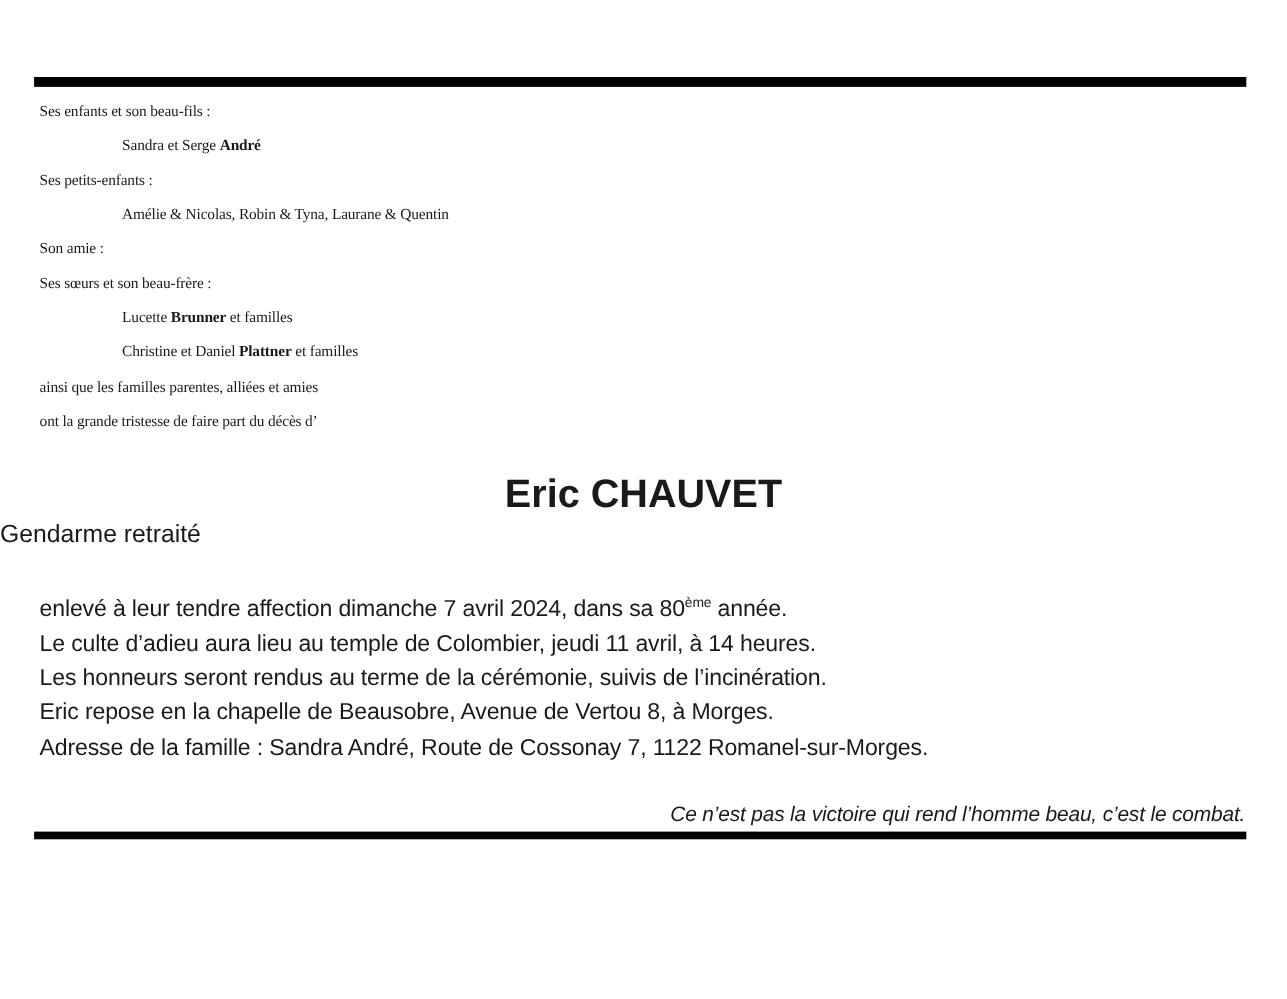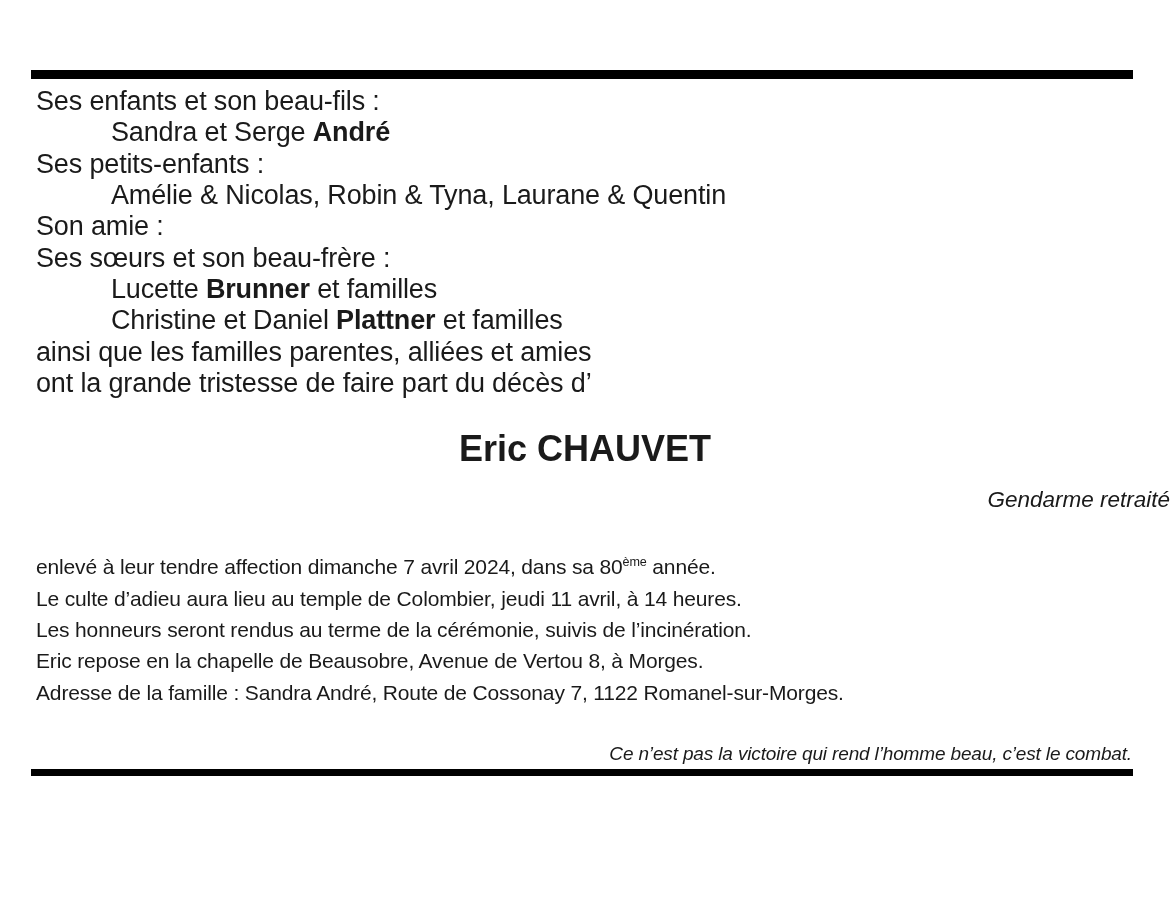--- a/index.html
+++ b/index.html
@@ -27,47 +27,47 @@
   .rule-top {
     margin-top: 70px;
     height: 9px;
   }
   .rule-bottom {
     margin-top: 2px;
     height: 7px;
   }
   .family {
     margin: 7px 0 0 36px;
-    font-size: 27px;
+    font-size: 14px;
     line-height: 31.35px;
     letter-spacing: -0.15px;
     white-space: nowrap;
+    font-family: Liberation Serif, serif;
   }
   .details {
     margin: 32px 0 0 36px;
     font-size: 21px;
     line-height: 31.35px;
     letter-spacing: -0.15px;
     white-space: nowrap;
   }
   .line { white-space: nowrap; }
   .indent { padding-left: 75px; }
   .bold { font-weight: 700; }
   sup { font-size: 0.6em; }
   .deceased-name {
     margin: 32px 0 0 0;
     text-align: center;
     font-size: 36px;
     font-weight: 700;
     line-height: 36px;
   }
   .deceased-title {
-    margin-top: 18px;
-    text-align: right;
-    font-style: italic;
+    margin-top: 4px;
+    text-align: left;
     font-size: 22.5px;
     line-height: 30px;
   }
   .quote {
     margin: 32px 38px 0 0;
     text-align: right;
     font-style: italic;
     font-size: 19px;
     line-height: 27px;
     letter-spacing: -0.15px;

